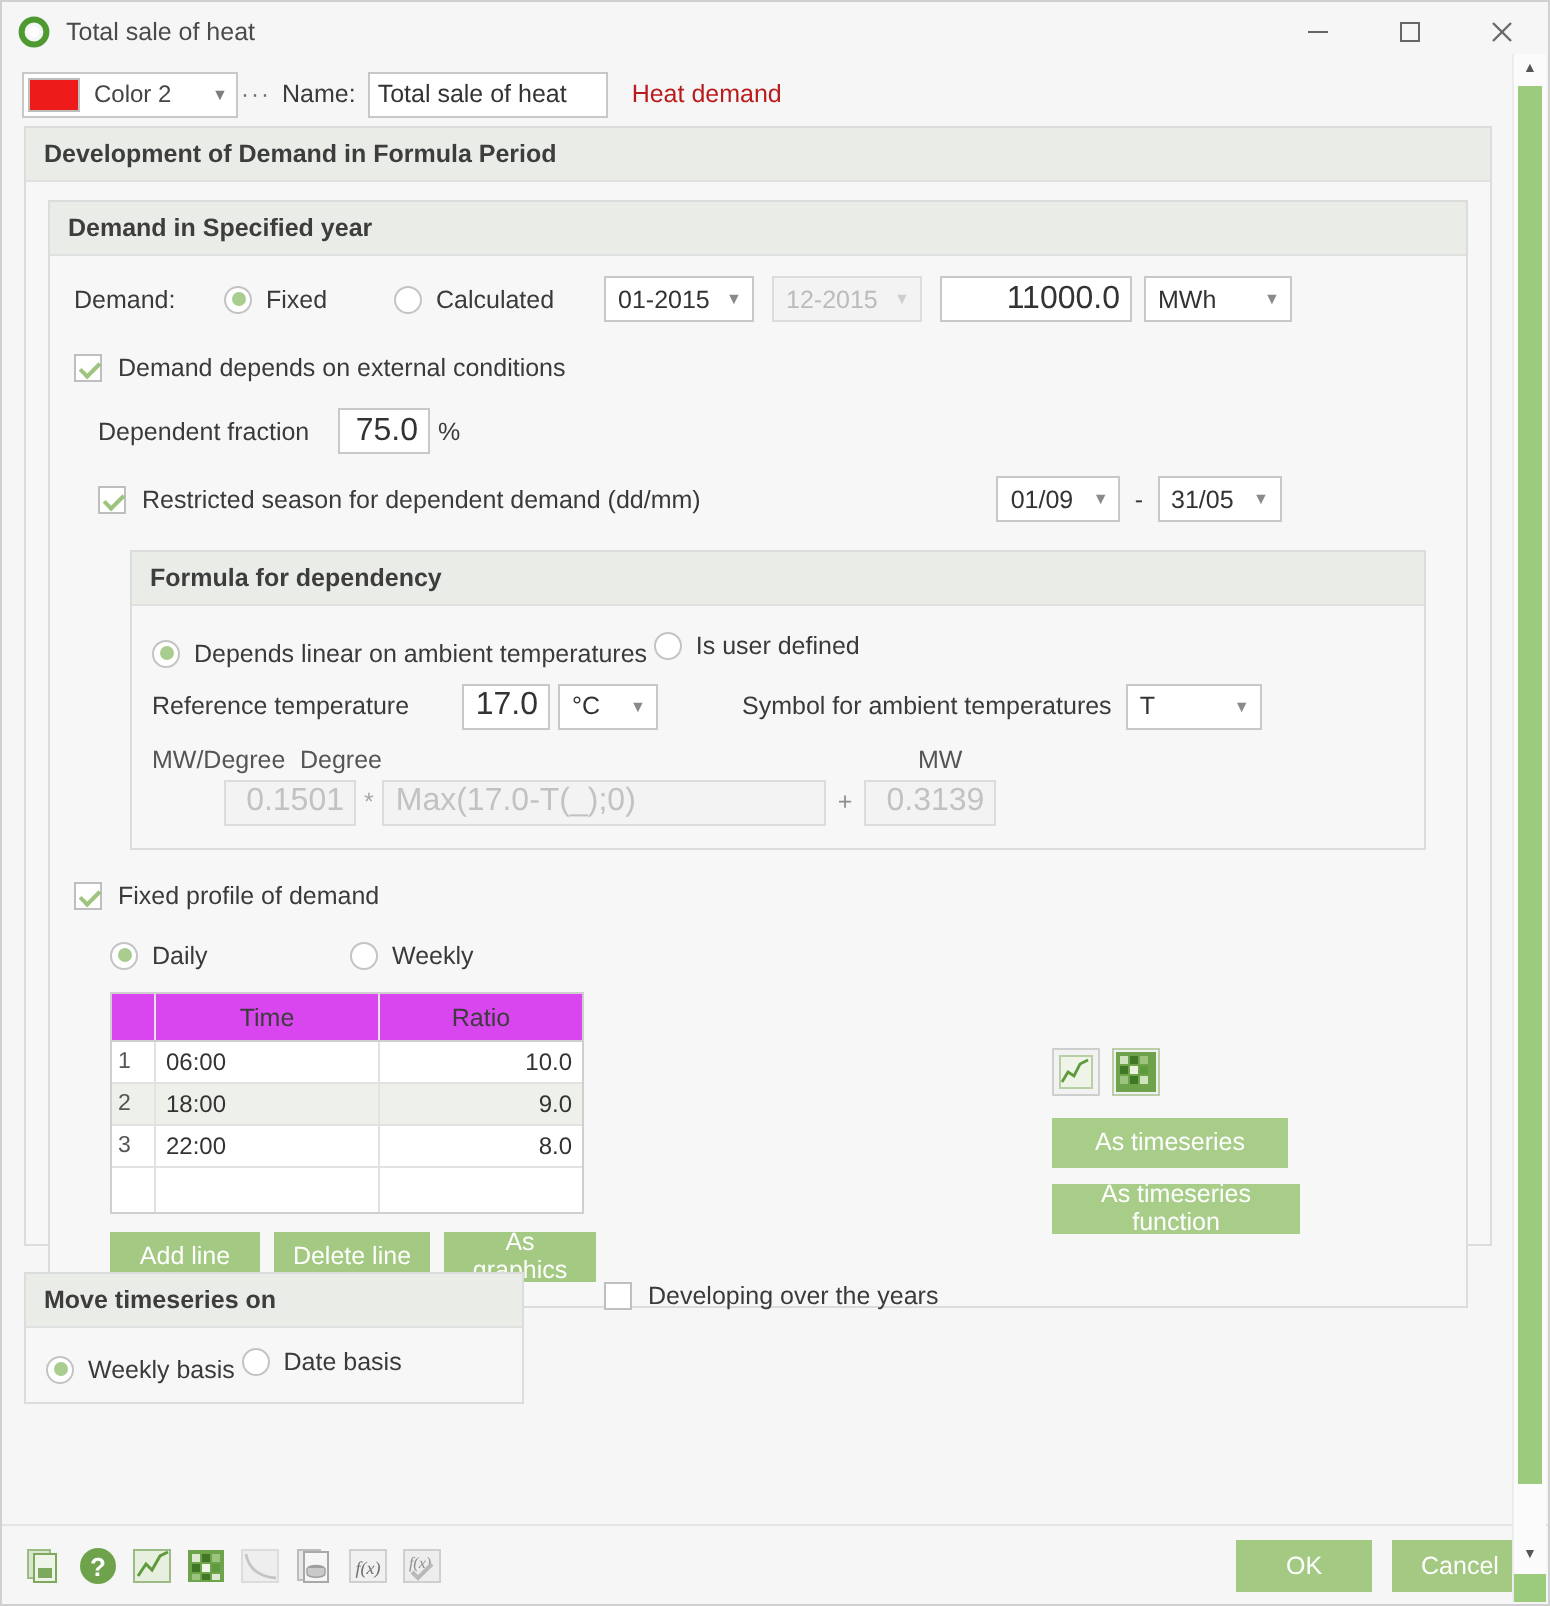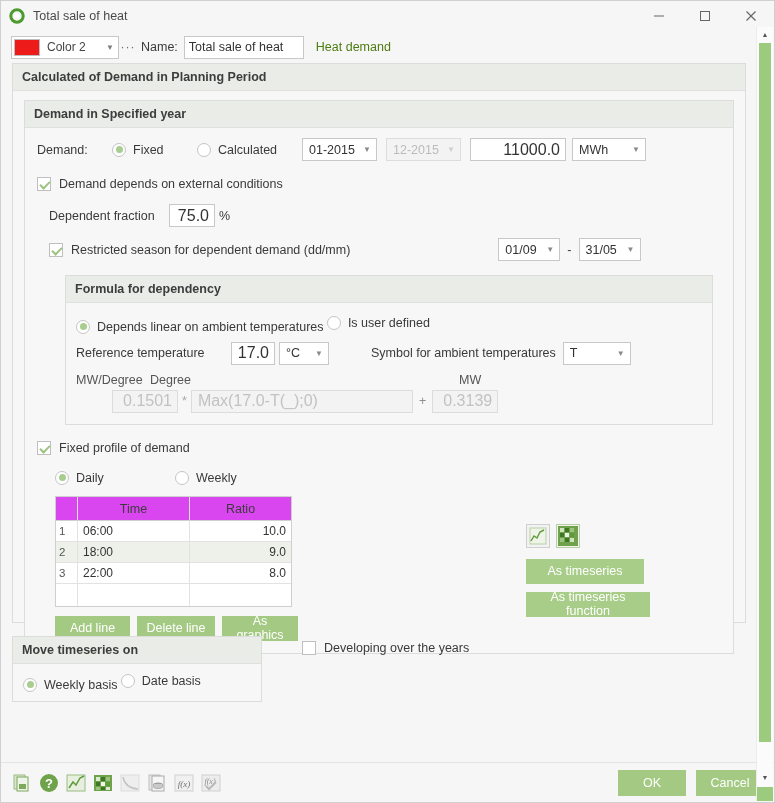--- a/index.html
+++ b/index.html
@@ -31,21 +31,21 @@
                  border:1px solid #c8c8c8; background:#fff; }
   .color-swatch { width:26px; height:17px; margin:2px 0 2px 2px; background:#ee1b1b;
                   border:1px solid #bdbdbd; }
   .color-label { flex:1; padding-left:7px; font-size:12px; color:#444; }
   .combo-arrow { width:16px; text-align:center; color:#7d7d7d; font-size:8px; }
   .ellipsis-btn { width:18px; text-align:center; color:#6f6f6f; font-size:12px;
                   letter-spacing:1px; }
   .name-label { margin-left:4px; margin-right:6px; font-size:12.5px; color:#3a3a3a; }
   .name-input { width:120px; height:23px; border:1px solid #c8c8c8; background:#fff;
                 font-size:12.5px; color:#333; padding:0 4px; font-family:inherit; }
-  .heat-demand { margin-left:12px; font-size:12.5px; color:#4d7c0f; }
+  .heat-demand { margin-left:12px; font-size:12.5px; color:#b91c1c; }
 
   
   .content { position:absolute; left:0; top:62px; right:18px; bottom:40px;
              background:#f6f6f6; overflow:hidden; }
 
   .groupbox { border:1px solid #dcdcdc; background:#f7f7f7; }
   .group-title { background:#e9ece7; padding:6px 9px; font-weight:bold;
                  font-size:12.5px; color:#3d3d3d; border-bottom:1px solid #e0e0e0; }
   .group-body { padding:8px 10px 10px 10px; }
 
@@ -185,21 +185,21 @@
     </div>
     <div class="ellipsis-btn">···</div>
     <div class="name-label">Name:</div>
     <input class="name-input" value="Total sale of heat" style="">
     <div class="heat-demand">Heat demand</div>
   </div>
 
   <div class="content">
 
     <div class="outer-group groupbox">
-      <div class="group-title">Calculated of Demand in Planning Period</div>
+      <div class="group-title">Development of Demand in Formula Period</div>
       <div class="group-body" style="padding:9px 11px;">
 
         <div class="groupbox" style="border:1px solid #dcdcdc;">
           <div class="group-title">Demand in Specified year</div>
           <div class="group-body" style="padding:10px 10px 12px 12px;">
 
             <div class="row" style="gap:0;">
               <div class="lbl" style="width:75px;">Demand:</div>
               <div class="radio-wrap" style="width:85px;">
                 <span class="radio on"></span>

